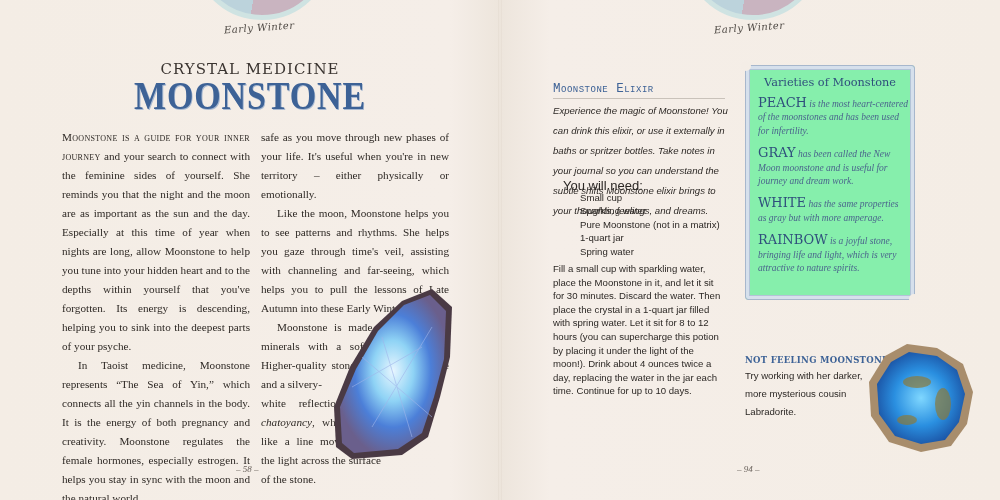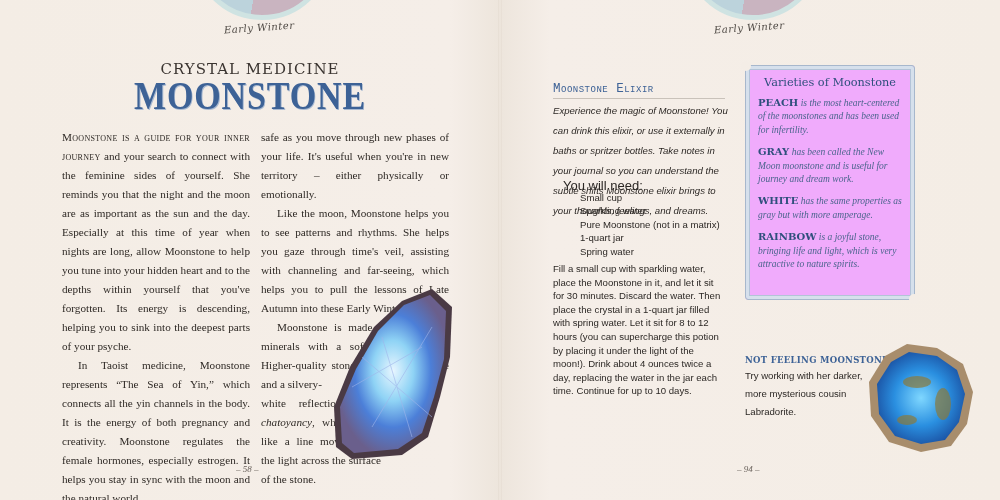--- a/index.html
+++ b/index.html
@@ -42,28 +42,28 @@
 
     
     .elixir-title { position: absolute; left: 553px; top: 82px; font-family: Liberation Mono, monospace; font-size: 12.5px; color: #3d6296; font-variant: small-caps; letter-spacing: 0.5px; }
     .elixir-rule { position: absolute; left: 553px; top: 98px; width: 172px; height: 1px; background: #c9c2ba; }
     .sans { font-family: "Liberation Sans", sans-serif; color: #2c2825; }
     .elixir-intro { position: absolute; left: 553px; top: 101px; width: 180px; font-size: 9.6px; line-height: 20px; font-style: italic; }
     .need-label { position: absolute; left: 563px; top: 178px; font-size: 13px; }
     .ingredients { position: absolute; left: 580px; top: 191px; font-size: 9.6px; line-height: 13.4px; list-style: none; }
     .instructions { position: absolute; left: 553px; top: 262px; width: 170px; font-size: 9.6px; line-height: 13.6px; }
 
-    .varieties { position: absolute; left: 745px; top: 65px; width: 170px; height: 235px; background: #f0abfc; border: 1.5px solid #a7b7cc; border-radius: 3px; box-shadow: inset 0 0 0 3px #d6e0ec, inset 0 0 0 4px #b3c3d7; }
+    .varieties { position: absolute; left: 745px; top: 65px; width: 170px; height: 235px; background: #86efac; border: 1.5px solid #a7b7cc; border-radius: 3px; box-shadow: inset 0 0 0 3px #d6e0ec, inset 0 0 0 4px #b3c3d7; }
     .varieties::before, .varieties::after { content: ""; position: absolute; width: 10px; height: 10px; background: #f4ede6; border-radius: 50%; }
     .varieties::before { top: -5px; left: -5px; }
     .varieties::after { bottom: -5px; right: -5px; }
     .var-title { position: absolute; top: 10px; left: 0; width: 100%; text-align: center; font-family: "DejaVu Serif", serif; font-size: 11.3px; color: #2f4f7c; }
     .var-list { position: absolute; top: 30px; left: 12px; width: 150px; }
     .var-item { font-size: 9.5px; line-height: 13.4px; margin-bottom: 8px; font-style: italic; color: #4a648c; font-family: "Liberation Serif", serif; }
-    .var-name { font-style: normal; font-weight: bold; color: #2f4f7c; font-family: "DejaVu Serif", serif; font-size: 10px; text-align: right; }
+    .var-name { font-style: normal; font-weight: normal; color: #2f4f7c; font-family: "DejaVu Serif", serif; font-size: 13px; text-align: right; }
 
     .aside-title { position: absolute; left: 745px; top: 355px; font-family: "DejaVu Serif", serif; font-weight: bold; font-size: 8.5px; color: #3d6296; letter-spacing: 0.3px; }
     .aside-text { position: absolute; left: 745px; top: 367px; width: 135px; font-size: 9.6px; line-height: 18px; }
     .labradorite-img { position: absolute; left: 867px; top: 342px; width: 108px; height: 112px; }
   </style>
 </head>
 <body>
 
 <div class="spread">
 

